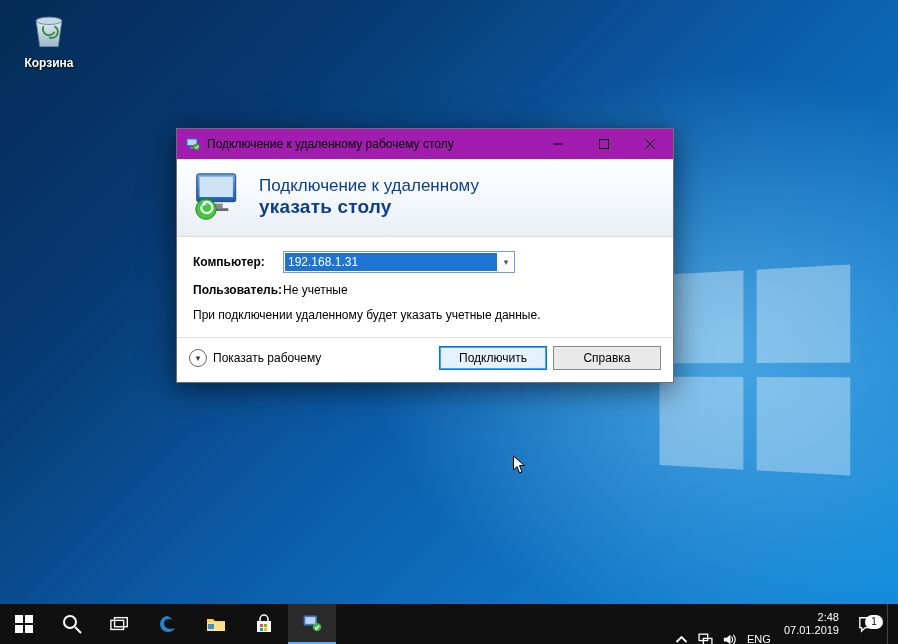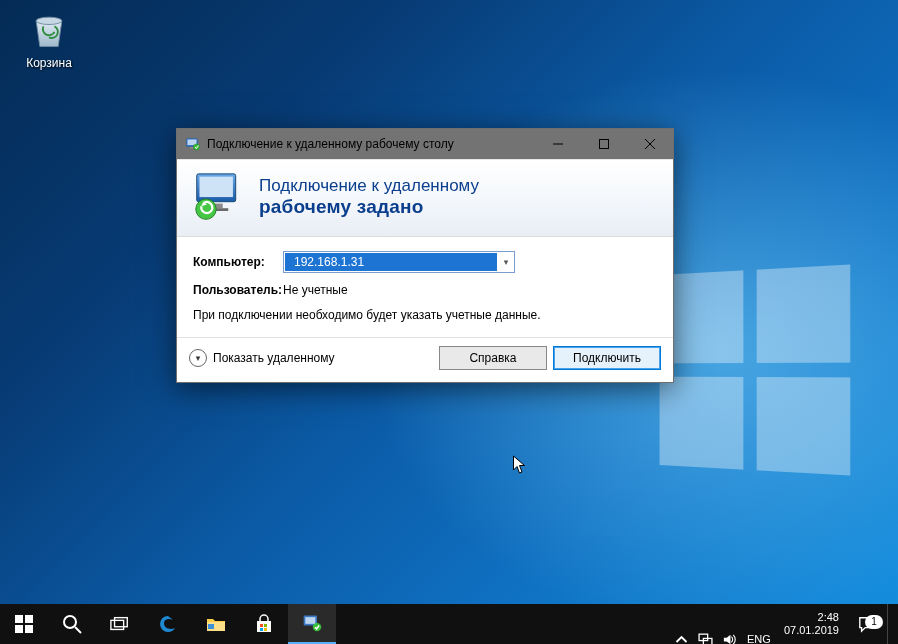--- a/index.html
+++ b/index.html
@@ -32,38 +32,39 @@
     background: #ffffff;
   }
   .desktop-icon {
     position: absolute;
     left: 12px; top: 8px;
     width: 74px;
     text-align: center;
     color: #fff;
     font-size: 12px;
     text-shadow: 1px 1px 2px rgba(0,0,0,.9);
+    font-weight: bold;
   }
   .desktop-icon svg { width: 44px; height: 44px; display:block; margin: 0 auto 4px auto; }
 
   
   .rdp-window {
     position: absolute;
     left: 176px; top: 128px;
     width: 496px;
     background: #ffffff;
     border: 1px solid #6f6f6f;
     box-shadow: 0 6px 28px rgba(0,0,0,.55);
   }
   .titlebar {
     height: 30px;
     display: flex;
     align-items: center;
     padding-left: 8px;
-    background: #737373;
+    background: #a21caf;
     border-bottom: 1px solid #e8e8e8;
   }
   .titlebar .title-text { font-size: 12px; color: #000; margin-left:6px;}
   .titlebar .spacer { flex: 1; }
   .tbtn { width: 46px; height: 30px; display:flex; align-items:center; justify-content:center; }
   .tbtn svg { width:10px; height:10px; stroke:#000; stroke-width:1; fill:none; }
 
   .header-band {
     display:flex;
     align-items:center;
@@ -85,21 +86,21 @@
     color:#000;
   }
   .form-row { display:flex; align-items:center; margin-bottom: 10px; font-size:12px;}
   .form-row .lbl { width: 90px; font-weight: bold; }
   .combo {
     position:relative; width: 230px; height:20px;
     border:1px solid #7a9ccf; background:#fff;
     display:flex; align-items:center;
   }
   .combo .val {
-    flex:1; height:18px; line-height:18px; padding:0 9px;
+    flex:1; height:18px; line-height:18px; padding:0 3px;
     background:#1e74d2; color:#fff; font-size:12px;
     margin:1px;
   }
   .combo .chev { width:16px; text-align:center; color:#555; font-size:9px;}
   .hint { font-size:12px; margin: 6px 0 2px 0; line-height:1.35; }
   .cursor {
     position:absolute; left:335px; top:218px; pointer-events:none;
   }
   .cursor svg{width:15px;height:20px;}
 
@@ -223,56 +224,56 @@
           <rect x="7" y="5" width="36" height="22" fill="#cfe3f7"></rect>
           <rect x="18" y="34" width="14" height="5" fill="#8a8a8a"></rect>
           <rect x="12" y="39" width="26" height="3" fill="#6a6a6a"></rect>
           <circle cx="14" cy="40" r="11" fill="#45c745" stroke="#1f7d1f" stroke-width="1"></circle>
           <path d="M9 37 a6 6 0 1 0 3 -4" fill="none" stroke="#fff" stroke-width="2.4"></path>
           <path d="M9 37 l2 -5 l4 3 z" fill="#fff"></path>
         </svg>
       </div>
       <div class="header-text">
         <div class="line1">Подключение к удаленному</div>
-        <div class="line2">рабочему задано</div>
+        <div class="line2">указать столу</div>
       </div>
     </div>
 
     <div class="body" style="position:relative">
       <div class="form-row">
         <div class="lbl">Компьютер:</div>
         <div class="combo">
           <div class="val">192.168.1.31</div>
           <div class="chev">▾</div>
         </div>
       </div>
       <div class="form-row">
         <div class="lbl">Пользователь:</div>
         <div>Не учетные</div>
       </div>
-      <div class="hint">При подключении необходимо будет указать учетные данные.</div>
+      <div class="hint">При подключении удаленному будет указать учетные данные.</div>
 
       <div class="cursor">
         <svg viewBox="0 0 14 20">
           <path d="M1 1 L1 15 L4.5 11.5 L7 18 L9.5 17 L7 10.5 L12 10.5 Z" fill="#fff" stroke="#000" stroke-width="1"></path>
         </svg>
       </div>
     </div>
 
     <div class="footer">
       <div class="expander">
         <div class="circ">▾</div>
-        <span>Показать удаленному</span>
+        <span>Показать рабочему</span>
       </div>
       <div class="spacer"></div>
+      <div class="btn default">
+        <span>Подключить</span>
+      </div>
       <div class="btn">
         <span>Справка</span>
-      </div>
-      <div class="btn default">
-        <span>Подключить</span>
       </div>
     </div>
   </div>
 
   <div class="taskbar">
     <div class="tb-btn">
       <svg viewBox="0 0 20 20">
         <rect x="1" y="1" width="8" height="8" fill="#fff"></rect>
         <rect x="11" y="1" width="8" height="8" fill="#fff"></rect>
         <rect x="1" y="11" width="8" height="8" fill="#fff"></rect>

